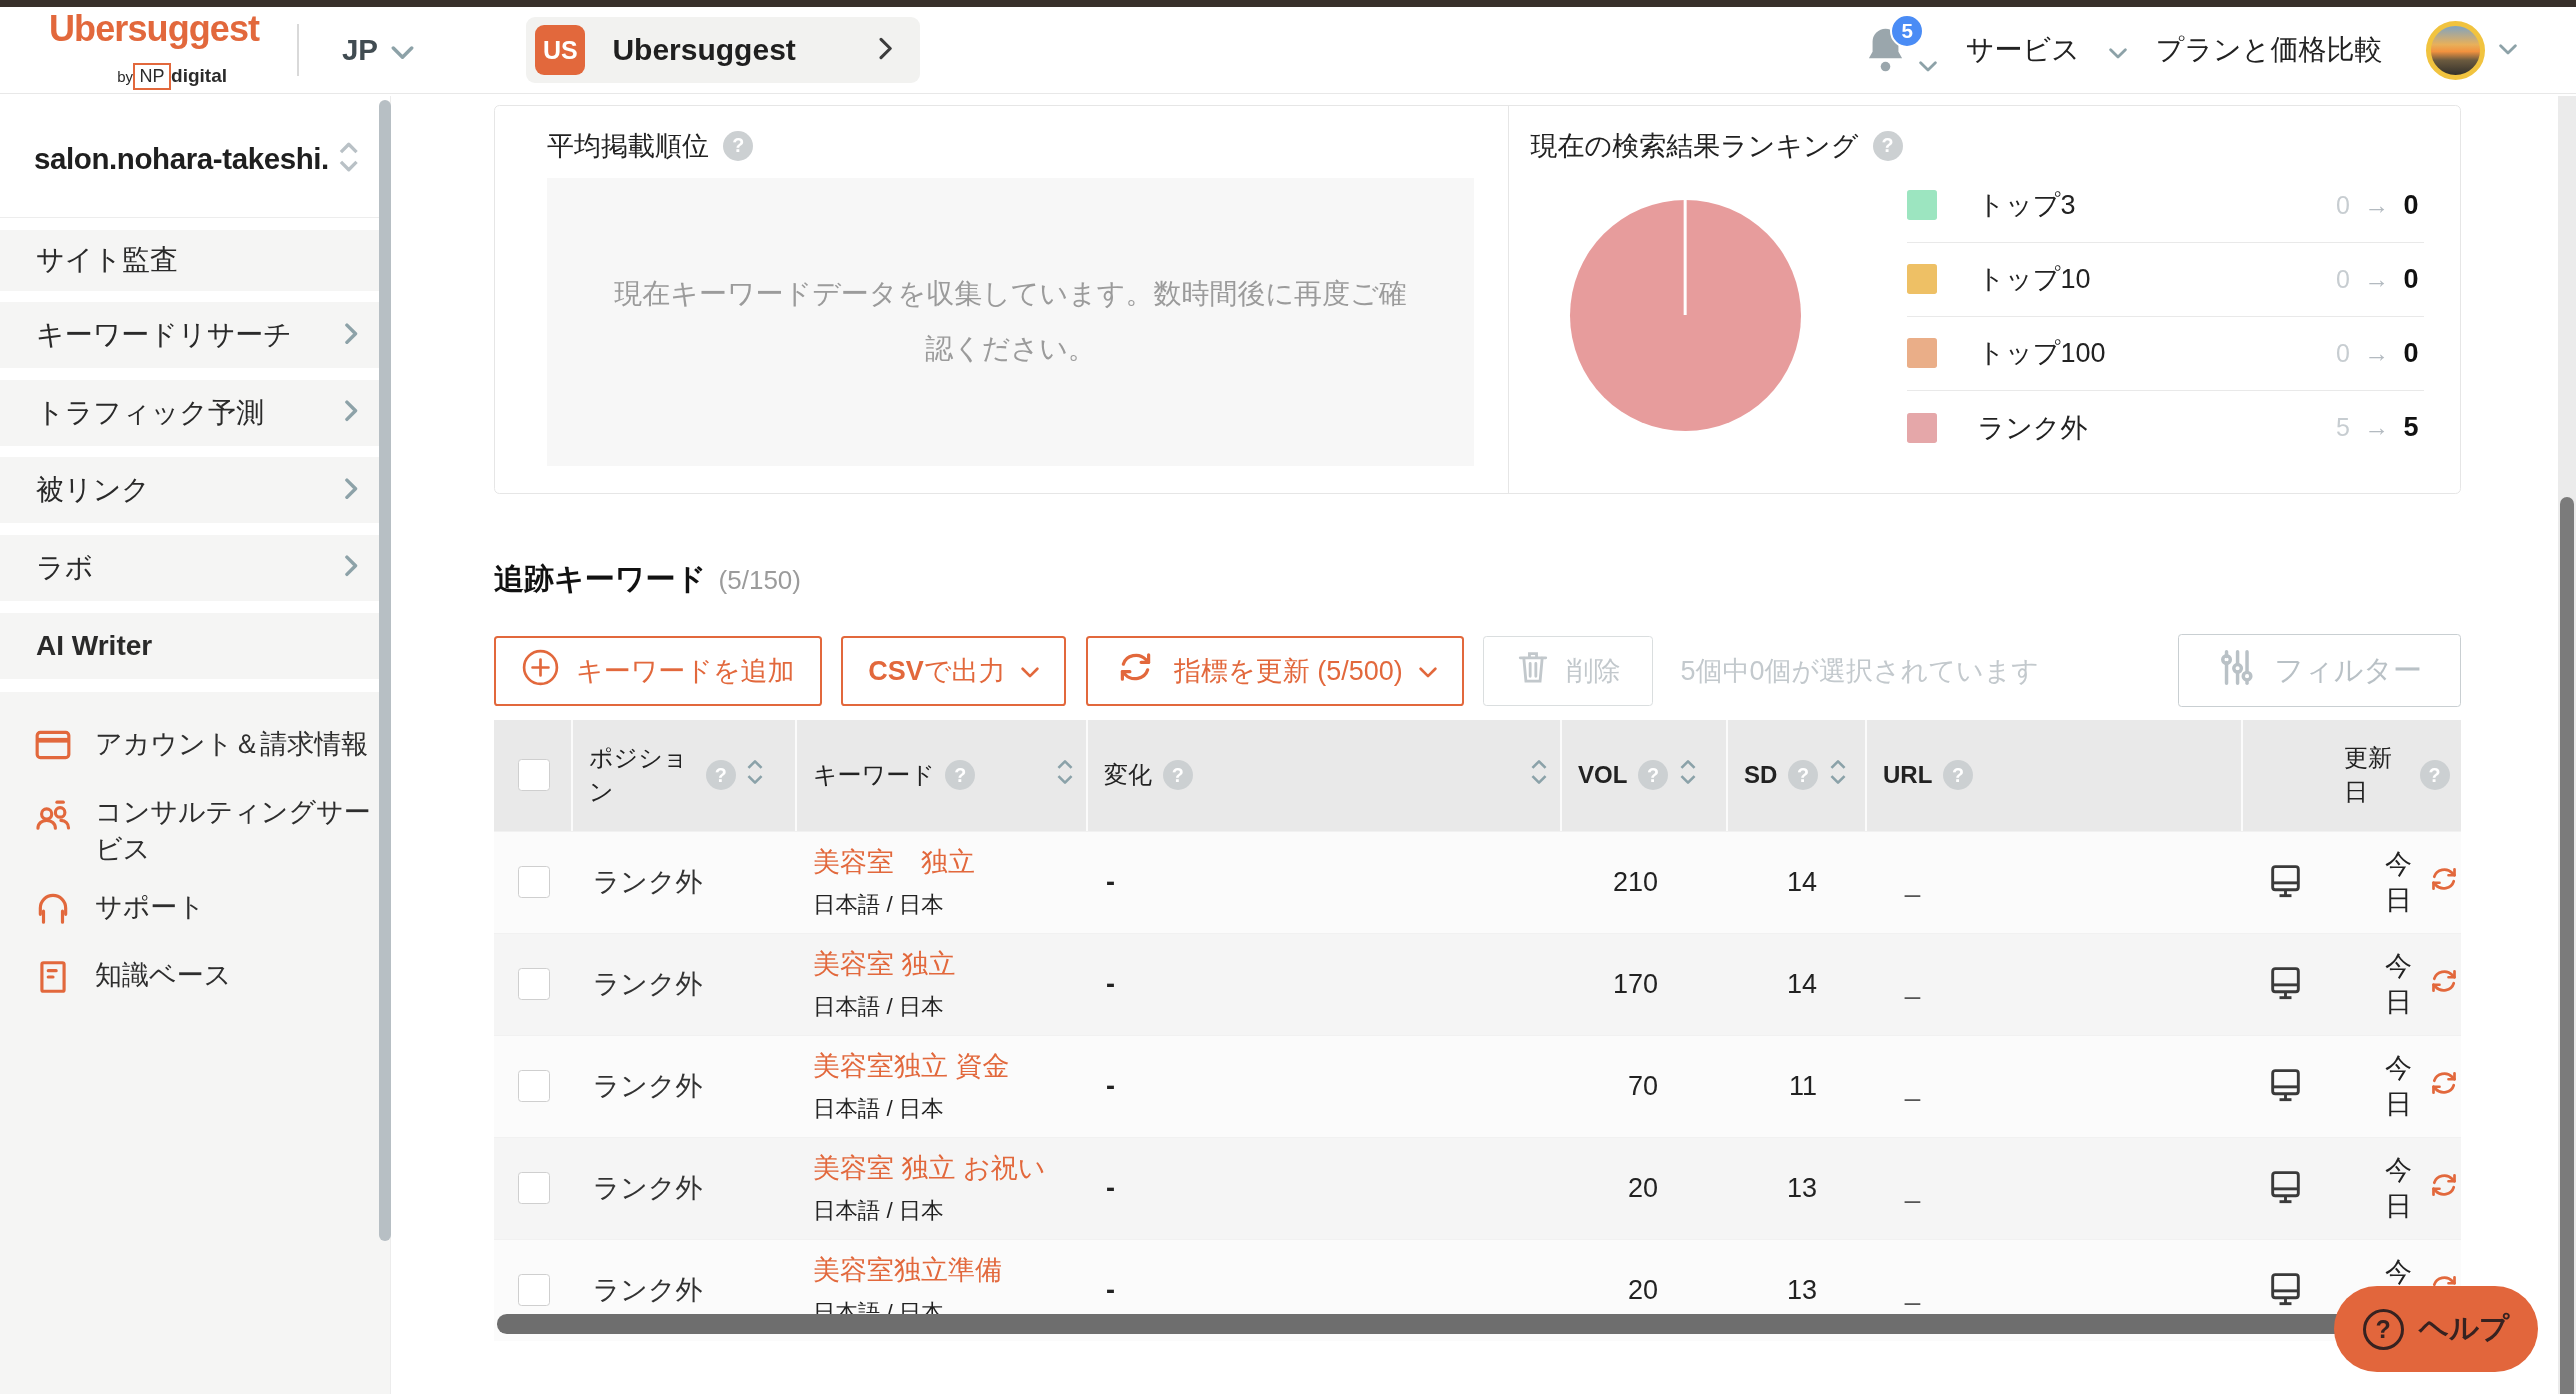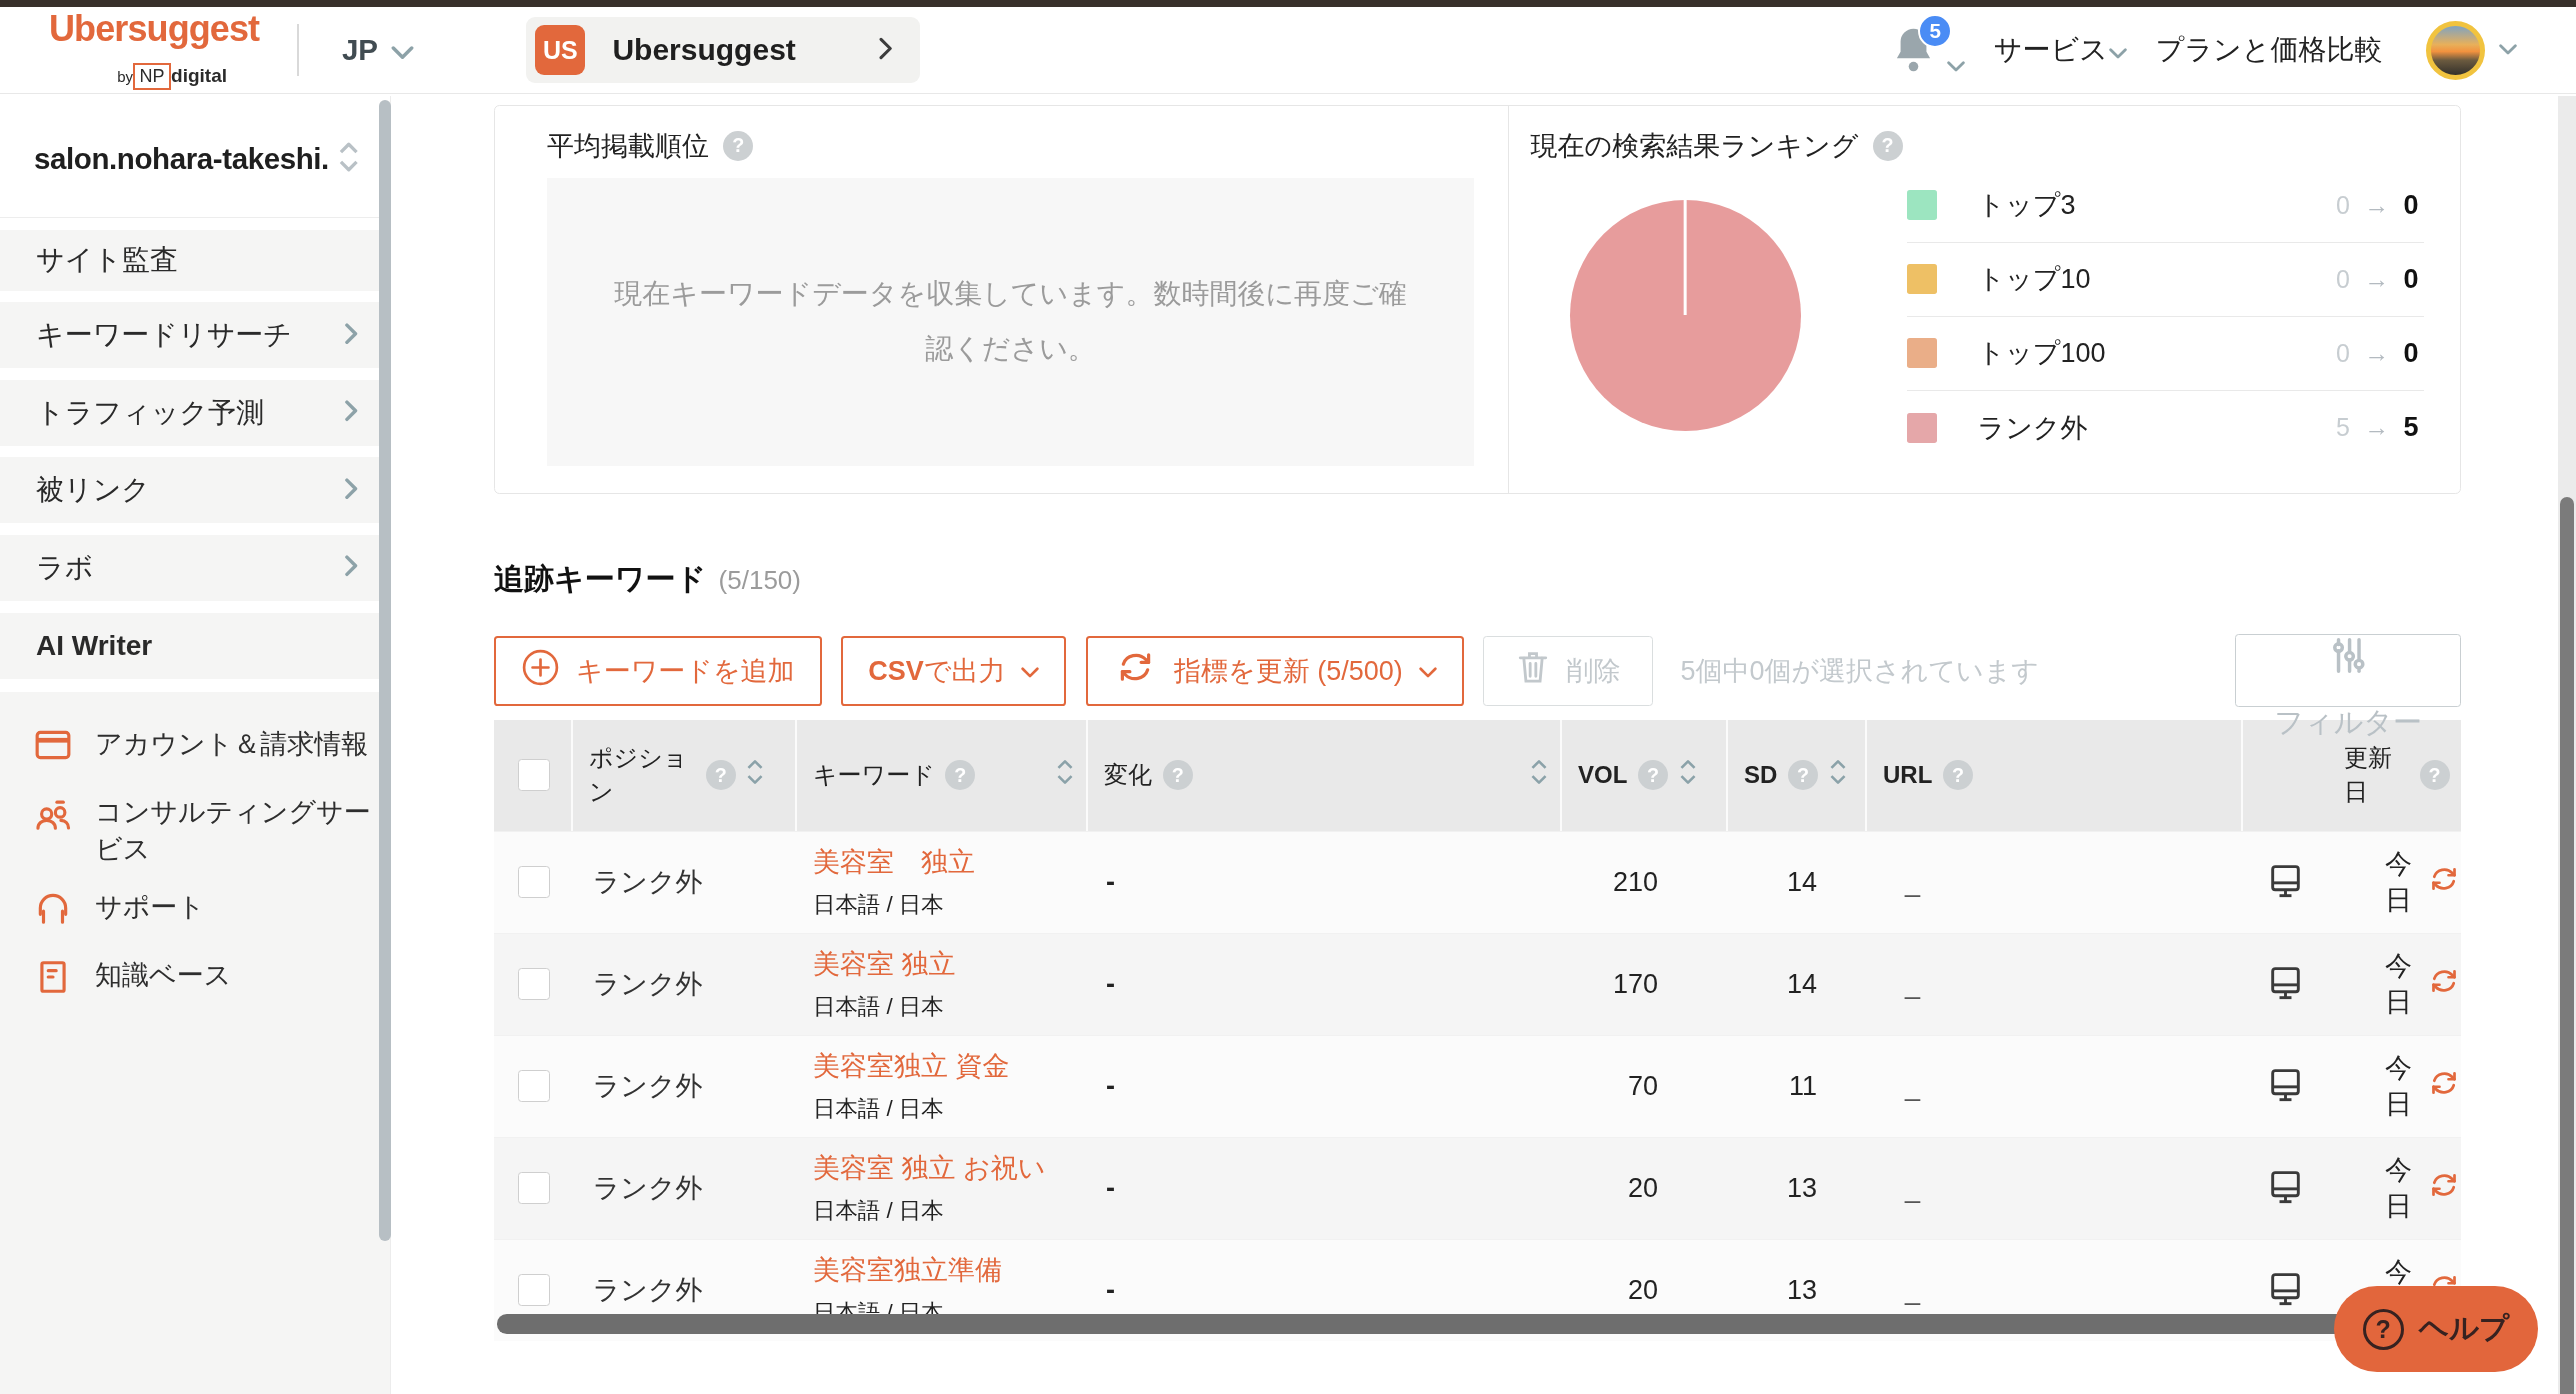--- a/index.html
+++ b/index.html
@@ -27,21 +27,21 @@
     display:flex; align-items:center; padding:0 27px 0 9px; cursor:pointer; }
   .us-badge { width:50px; height:50px; background:#e2683c; border-radius:9px; color:#fff;
     font-weight:bold; font-size:25px; display:flex; align-items:center; justify-content:center; }
   .project-name { font-size:30px; font-weight:bold; color:#1f1f1f; margin-left:27px; }
   .project-chev { margin-left:auto; }
   .header-right { margin-left:auto; display:flex; align-items:center; gap:29px; padding-right:59px; }
   .bell-wrap { position:relative; display:flex; align-items:flex-end; gap:10.7px; cursor:pointer; }
   .bell-badge { position:absolute; top:-10.7px; left:27px; min-width:34px; height:34px; border-radius:17px;
     background:#4a8cf5; border:2.7px solid #fff; color:#fff; font-size:20.6px; font-weight:bold;
     display:flex; align-items:center; justify-content:center; }
-  .hnav-item { display:flex; align-items:center; gap:1px; font-size:28px; color:#222; cursor:pointer; }
+  .hnav-item { display:flex; align-items:center; gap:29px; font-size:28px; color:#222; cursor:pointer; }
   .avatar { width:59px; height:59px; border-radius:50%; border:5.4px solid #f1c33f;
     background:linear-gradient(180deg,#7fa3c2 0%,#e8b05a 38%,#f2923f 52%,#6b5a3f 70%,#33302b 100%); }
   .avatar-wrap { display:flex; align-items:center; gap:14.3px; margin-left:14.3px; cursor:pointer; }
 
   
   .sidebar { position:absolute; left:0; top:96px; width:391px; bottom:0; background:#fff;
     border-right:1.8px solid #ececec; display:flex; flex-direction:column; z-index:5; }
   .site-row { display:flex; align-items:center; padding:43px 21.5px 39px 34px; }
   .site-title { font-size:29.5px; font-weight:bold; color:#1f1f1f; letter-spacing:-0.4px; }
   .site-sort { margin-left:9px; color:#b9c1c6; }
@@ -92,21 +92,21 @@
   .kw-title { font-size:30px; font-weight:bold; color:#111; }
   .kw-count { font-size:26px; color:#9b9b9b; }
   .toolbar { margin-top:34px; display:flex; align-items:center; }
   .btn { height:70px; border:2.7px solid #e2683c; border-radius:3.6px; color:#e2683c; font-size:27px;
     display:inline-flex; align-items:center; gap:16px; padding:0 25px; background:#fff; cursor:pointer; white-space:nowrap;text-align:center; }
   .btn + .btn { margin-left:19.7px; }
   .btn b { font-weight:bold; }
   .btn-disabled { border:1.8px solid #dadedf; color:#c2c8cc; cursor:default; padding:0 32px; }
   .selection-text { margin-left:27px; color:#c3c9cd; font-size:27px; }
   .filter-btn { margin-left:auto; height:73px; border:1.8px solid #c9cfd2; border-radius:3.6px; color:#b9c1c6;
-    font-size:29px; display:inline-flex; align-items:center; gap:19.7px; padding:0 38px; background:#fff; cursor:pointer;flex-direction:column; }
+    font-size:29px; display:inline-flex; align-items:center; gap:19.7px; padding:0 38px; background:#fff; cursor:pointer; }
 
   
   .tbl { margin-top:12.5px; width:1967px; overflow:hidden; }
   .tr-grid { display:grid; grid-template-columns:79px 224px 291px 474px 166px 139px 376px 85px 134px; }
   .thead { background:#e9e9e9; height:111px; align-items:center; font-size:24px; color:#222; }
   .th { display:flex; align-items:center; padding:0 12.5px 0 16px; gap:10.7px; height:100%; border-right:2.7px solid #fbfbfb; }
   .th:last-child,.th.no-sep { border-right:none; }
   .th-label { line-height:1.4; }
   .th-label.wrap { max-width:106px; }
   .th-label.latin { font-weight:bold; }

